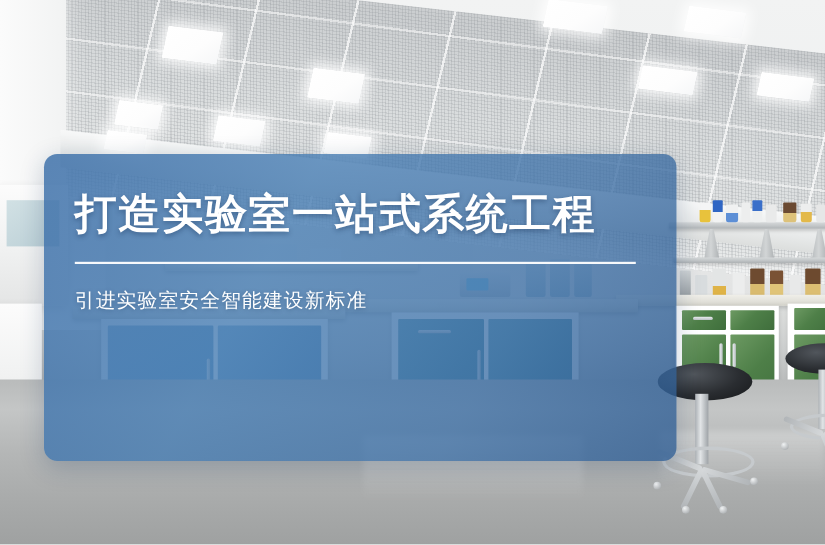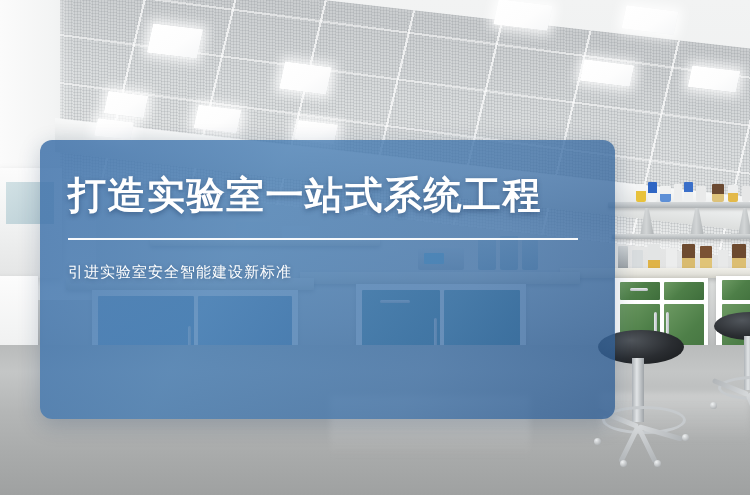--- a/index.html
+++ b/index.html
@@ -272,21 +272,21 @@
     top: 98px;
     width: 510px;
     height: 2px;
     background: #ffffff;
     opacity: 0.95;
   }
 
   .subline {
     position: absolute;
     left: 28px;
-    font-size: 15px;
+    font-size: 18px;
     font-weight: 400;
     color: #ffffff;
     letter-spacing: 1px;
     line-height: 1;
     white-space: nowrap;
     text-shadow: 0 1px 4px rgba(10,35,70,0.35);
   }
   .subline-1 { top: 124px; }
   .subline-2 { top: 164px; }
 </style>

